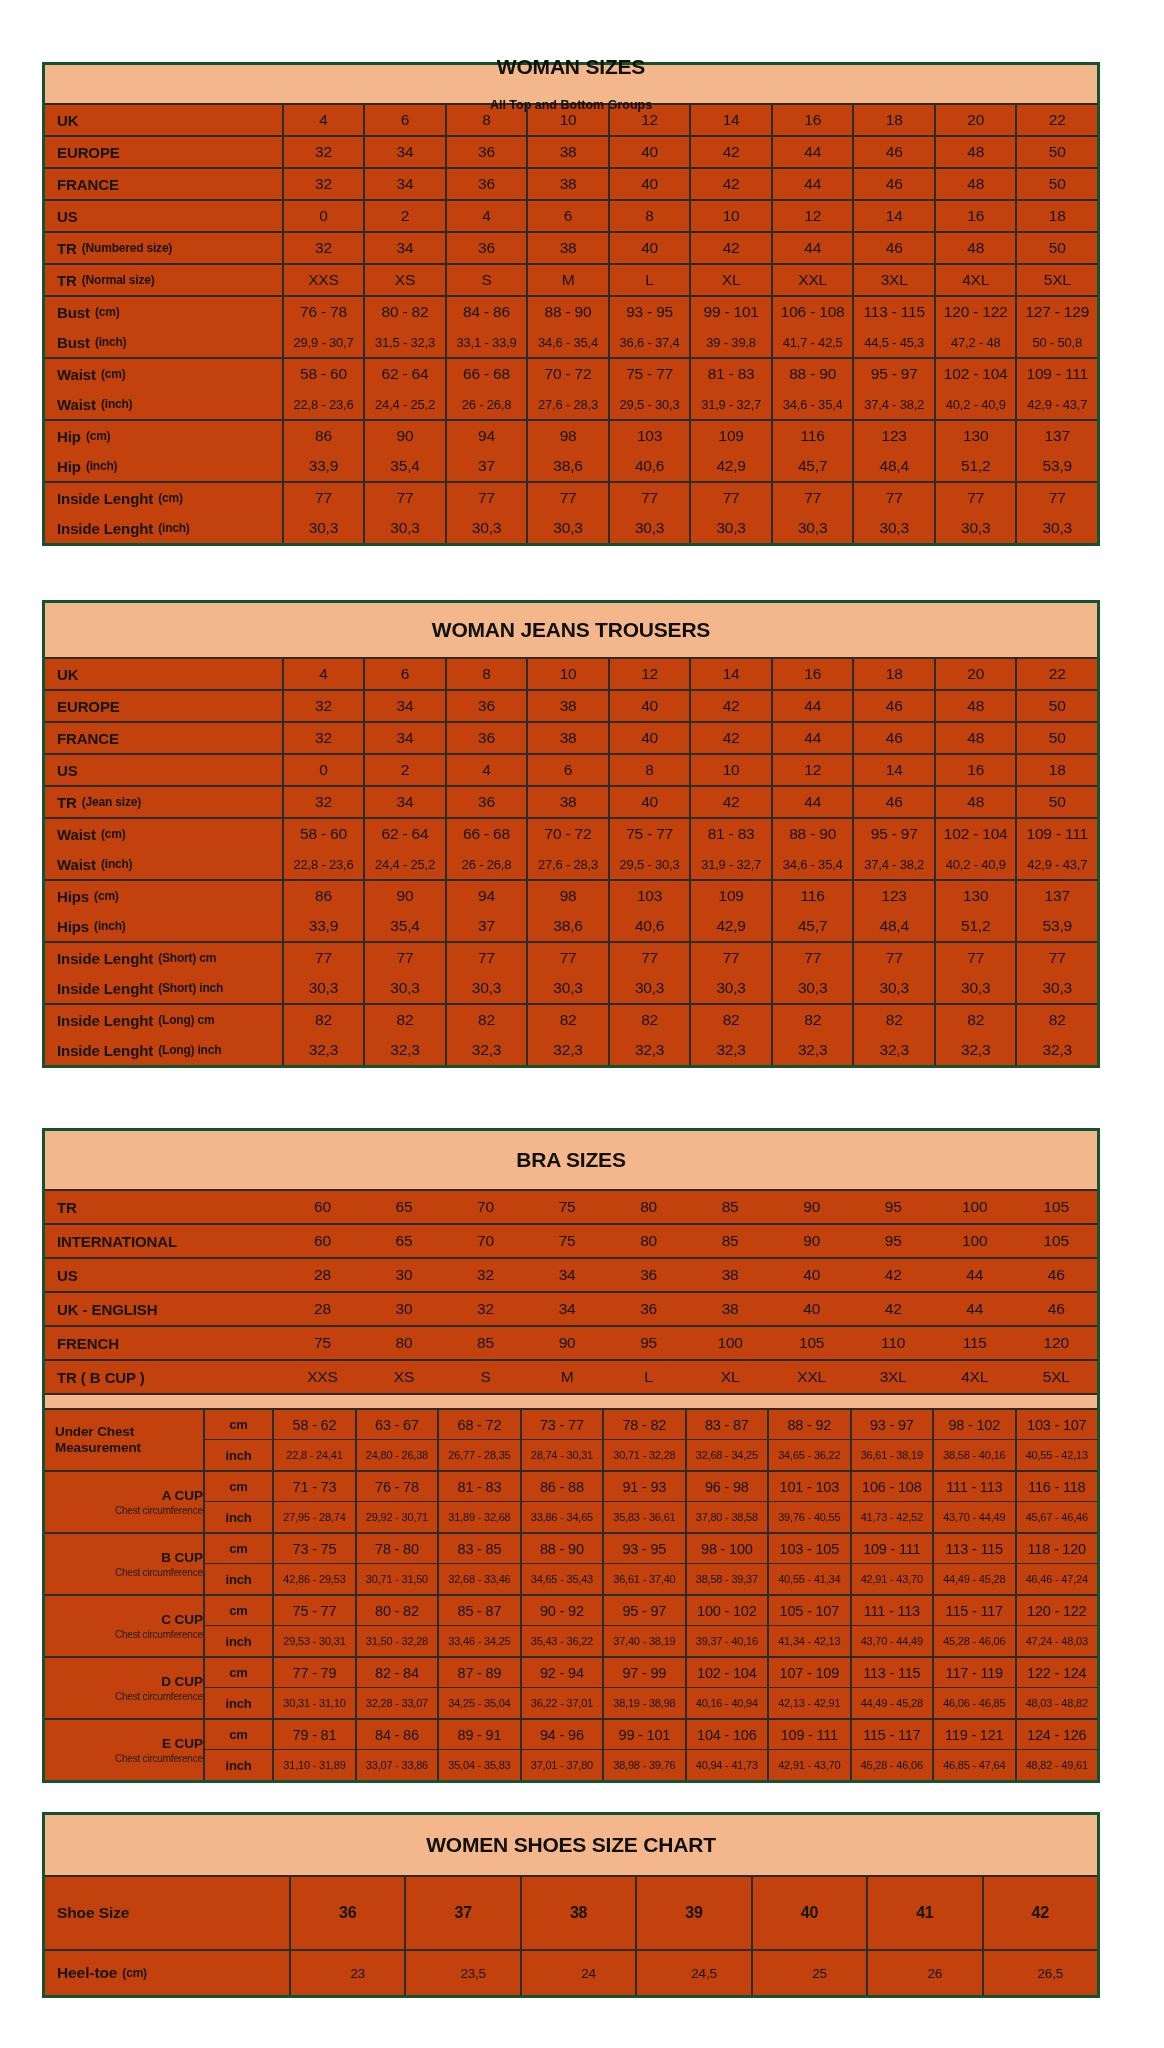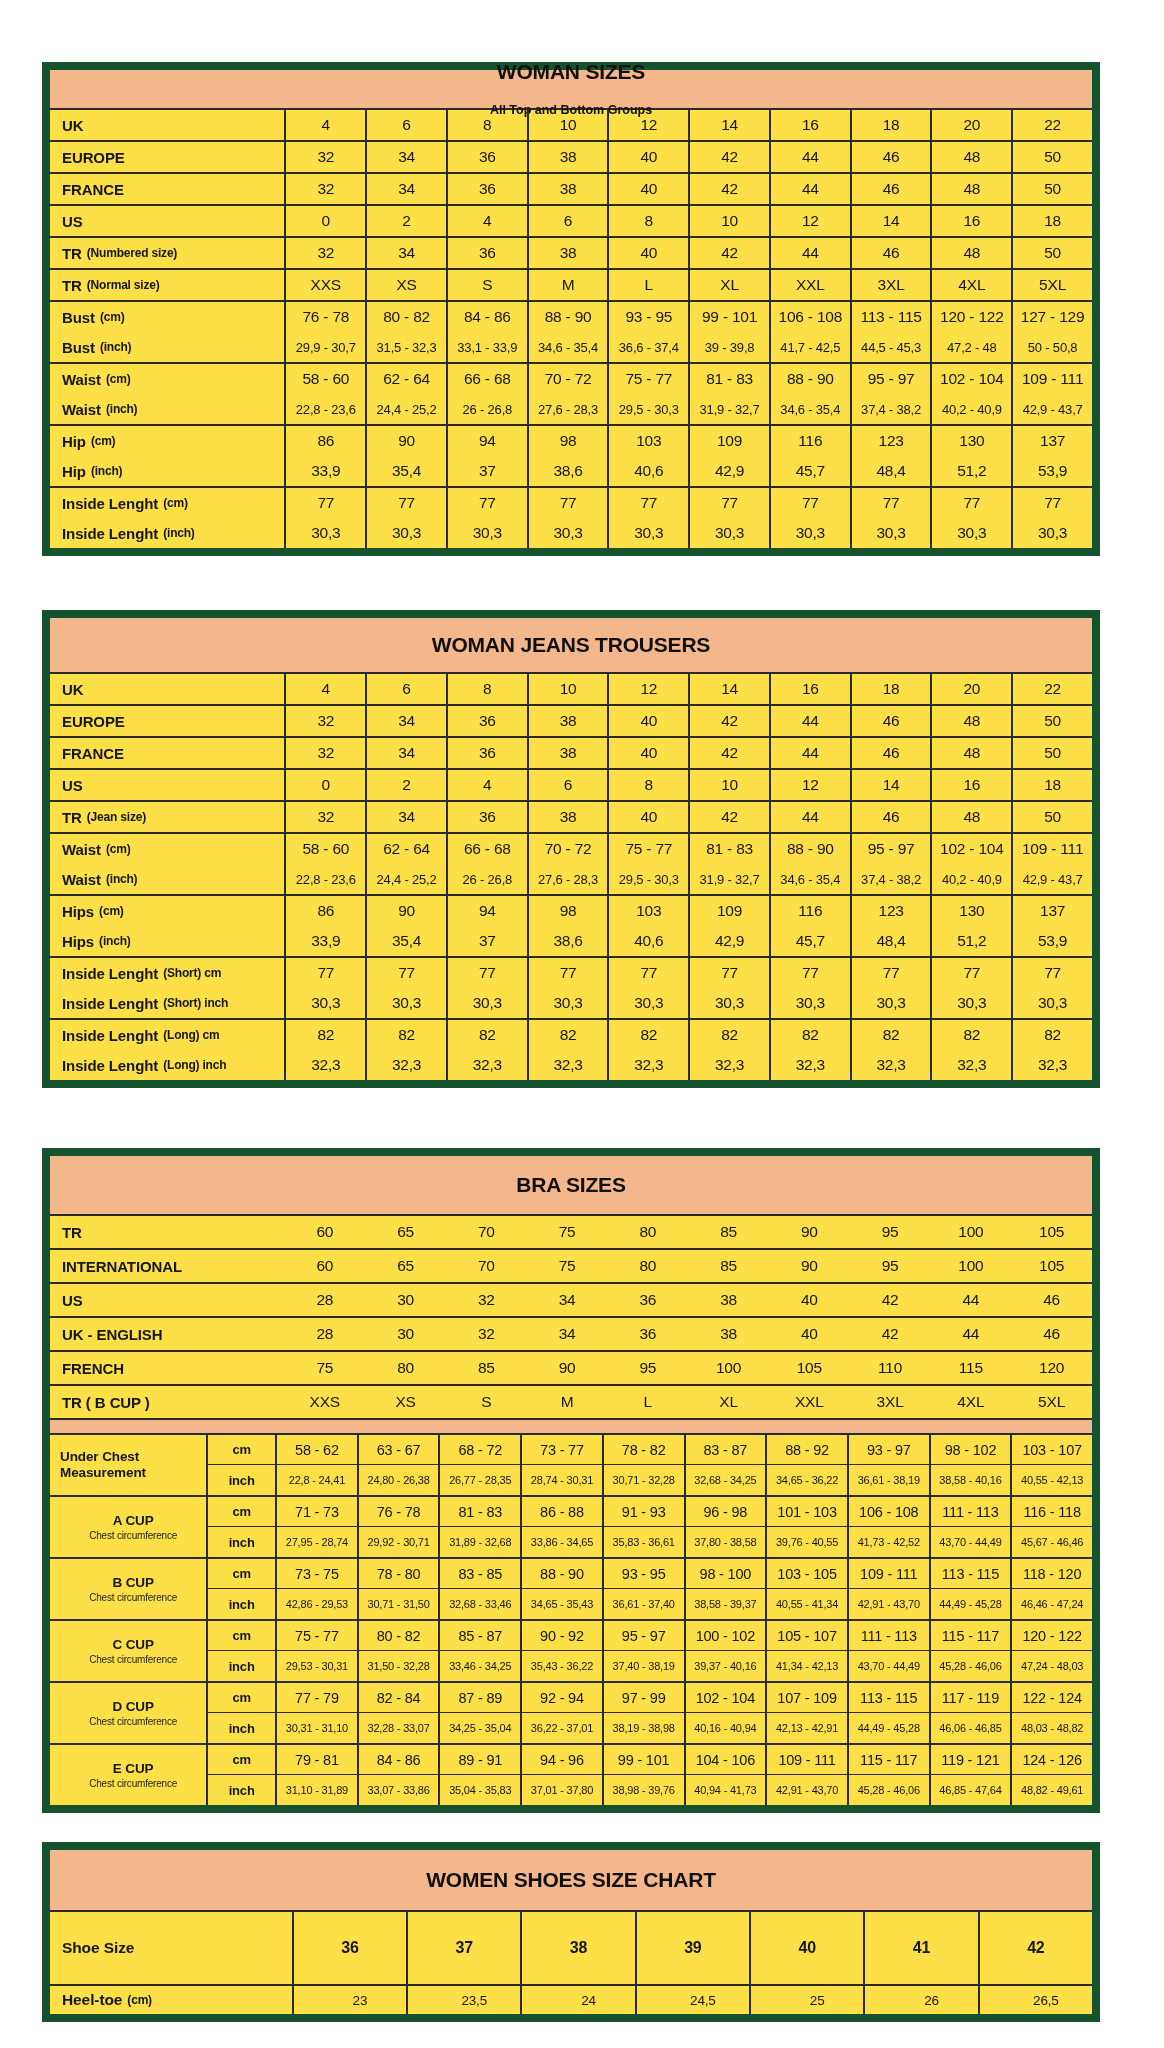--- a/index.html
+++ b/index.html
@@ -8,21 +8,21 @@
     --ink:#161616;
   }
   html,body{margin:0;padding:0;}
   body{
     width:1164px;height:2048px;box-sizing:border-box;overflow:hidden;
     background:#ffffff;color:var(--ink);
     font-family:"Liberation Sans",sans-serif;
     padding:62px 64px 0 42px;
   }
   .size-table{
-    border:8px solid #14532d;background:#fde047;
+    border:3px solid #14532d;background:#c2410c;
   }
   .t-woman{margin-bottom:54px;}
   .t-jeans{margin-bottom:60px;}
   .t-bra{margin-bottom:29px;}
   .t-shoes{margin-bottom:0;}
 
   .thead{
     background:var(--accent);text-align:center;
     border-bottom:2.5px solid var(--line);
     display:flex;flex-direction:column;justify-content:center;
@@ -37,21 +37,21 @@
   .sec{width:100%;}
   .grp + .grp{border-top:2.5px solid var(--line);}
   .band{height:13px;background:var(--accent);border-top:2.2px solid var(--line);border-bottom:2.2px solid var(--line);}
 
   .row{display:grid;}
   .cols-plain{grid-template-columns:22.5% repeat(10,1fr);}
   .cols-shoes{grid-template-columns:23.2% repeat(7,1fr);}
   .t-woman .row,.t-jeans .row{height:30px;border-radius:15px;}
   .t-bra .sec-plain .row{height:32px;}
   .t-shoes .row{height:72px;}
-  .t-shoes .row.short{height:28px;}
+  .t-shoes .row.short{height:44px;}
 
   .cols-units{
     display:grid;
     grid-template-columns:15% 6.6% repeat(10,1fr);
     grid-auto-rows:30px;
   }
 
   .cell{
     display:flex;align-items:center;justify-content:center;
     font-size:15.5px;letter-spacing:-0.2px;color:var(--ink);
@@ -64,21 +64,21 @@
 
   .cell.lbl{justify-content:flex-start;padding-left:12px;white-space:normal;}
   .lbl-main{font-weight:bold;font-size:15px;letter-spacing:-0.1px;}
   .lbl-note{font-weight:bold;font-size:12px;margin-left:5px;}
   .val.small{font-size:13px;}
   .t-bra .sec-plain .lbl-main{font-size:15px;}
   .t-bra .cols-units .val{font-size:14.5px;}
   .t-bra .cols-units .val.small{font-size:11px;}
   .cell.unit{font-weight:bold;font-size:13px;}
   .cell.glabel{
-    grid-row:1 / span 2;flex-direction:column;align-items:center;
+    grid-row:1 / span 2;flex-direction:column;align-items:flex-end;
     justify-content:center;padding-left:10px;white-space:normal;
   }
   .gl-main{font-weight:bold;font-size:13.5px;line-height:1.15;letter-spacing:-0.1px;}
   .gl-sub{font-size:10px;margin-top:1px;color:#1e1e1e;}
 
   .t-shoes .row .val{font-weight:bold;font-size:16px;}
   .t-shoes .row.short .val{font-weight:normal;font-size:13.5px;padding-left:20px;}
   .t-shoes .lbl-main{font-size:15.5px;}
 </style>
 </head>

